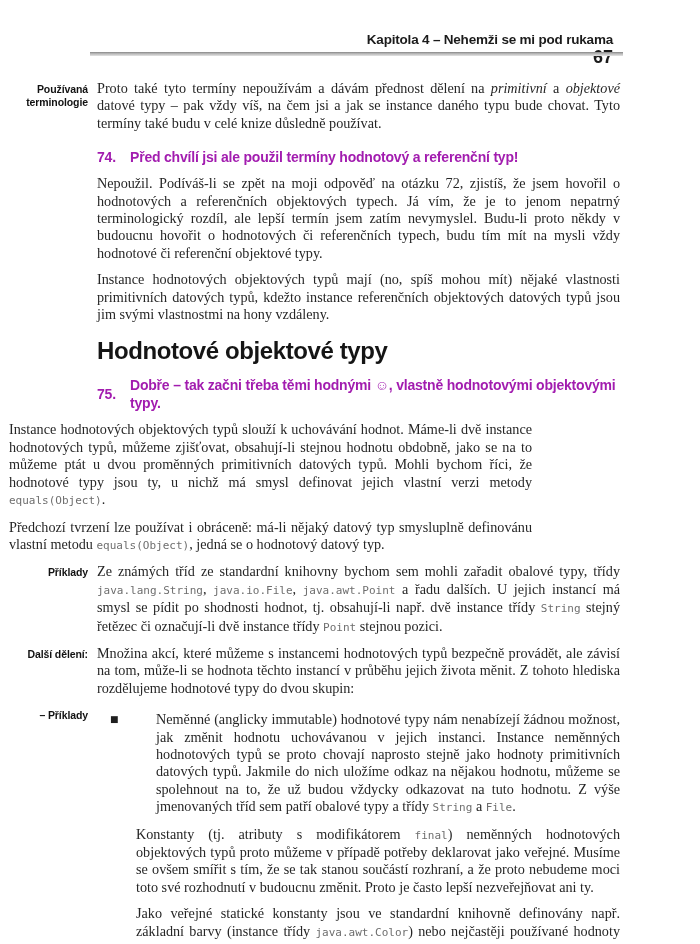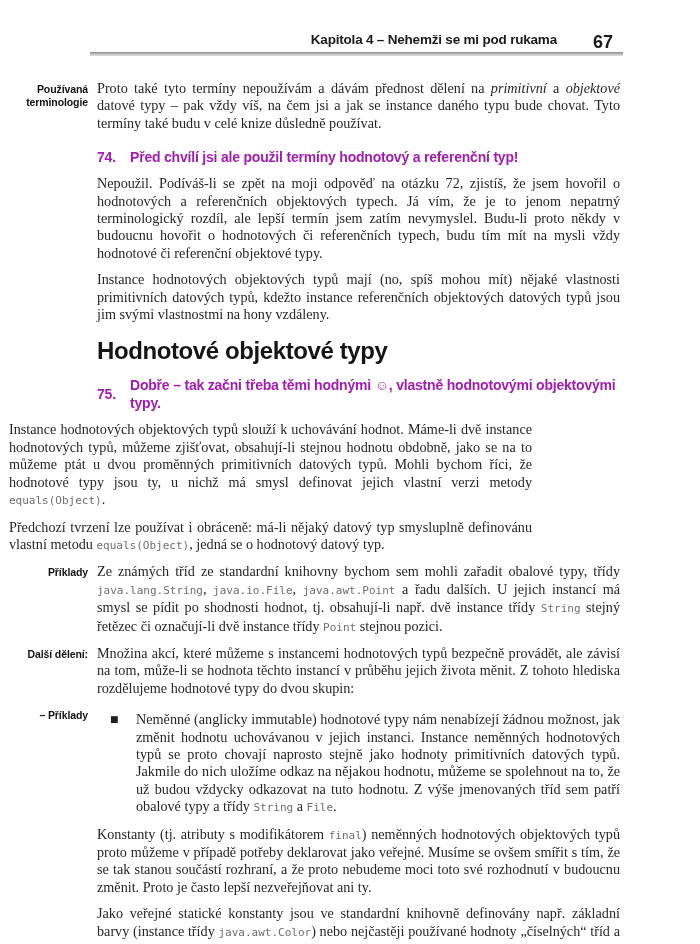--- a/index.html
+++ b/index.html
@@ -3,22 +3,22 @@
 <meta charset="utf-8">
 <style>
   html,body { margin:0; padding:0; background:#ffffff; }
   .page {
     position:relative; width:700px; height:944px; background:#ffffff; overflow:hidden;
     font-family:"Liberation Serif", serif; color:#262626;
     -webkit-font-smoothing:antialiased;
   }
   .header {
     position:absolute; top:32px; left:90px; width:523px;
-    display:flex; justify-content:flex-end; align-items:flex-start;
-    font-family:"Liberation Sans", sans-serif; font-weight:700; color:#1b1b1b;
+    display:flex; justify-content:flex-end; align-items:flex-end;
+    font-family:"Liberation Sans", sans-serif; font-weight:700; color:#1b1b1b;flex-direction:column;
   }
   .chapter { font-size:13.5px; letter-spacing:-0.2px; }
   .pagenum { font-size:18px; margin-left:36px; }
   .rule {
     position:absolute; top:52px; left:90px; width:533px; height:4px;
     background:linear-gradient(to bottom,#868686 0,#b5b5b5 40%,#e4e4e4 100%);
   }
   .content { position:absolute; top:80px; left:0; width:700px; }
   .row { display:flex; align-items:flex-start; }
   .note {
@@ -41,22 +41,22 @@
     font-family:"Liberation Sans", sans-serif; font-weight:700;
     font-size:24px; line-height:28px; letter-spacing:-0.4px; color:#151515;
     margin:14px 0 11px 0;
   }
   .bullet-first { display:flex; margin-top:5px; }
   .marker {
     flex:0 0 39px; box-sizing:border-box; padding-left:13px;
     font-size:9px; line-height:17.4px; color:#1f1f1f;
     font-family:"DejaVu Sans", sans-serif;
   }
-  .btext { flex:1; }
-  .indent { }
+  .btext { flex:1;margin-left:20px; }
+  .indent { margin-left:39px; }
   .s-italic { font-style:italic; }
   .s-code {
     font-family:"DejaVu Sans Mono","Liberation Mono",monospace;
     font-size:11px; color:#6e6e6e;
   }
 </style>
 </head>
 <body>
 
 <div class="page">

